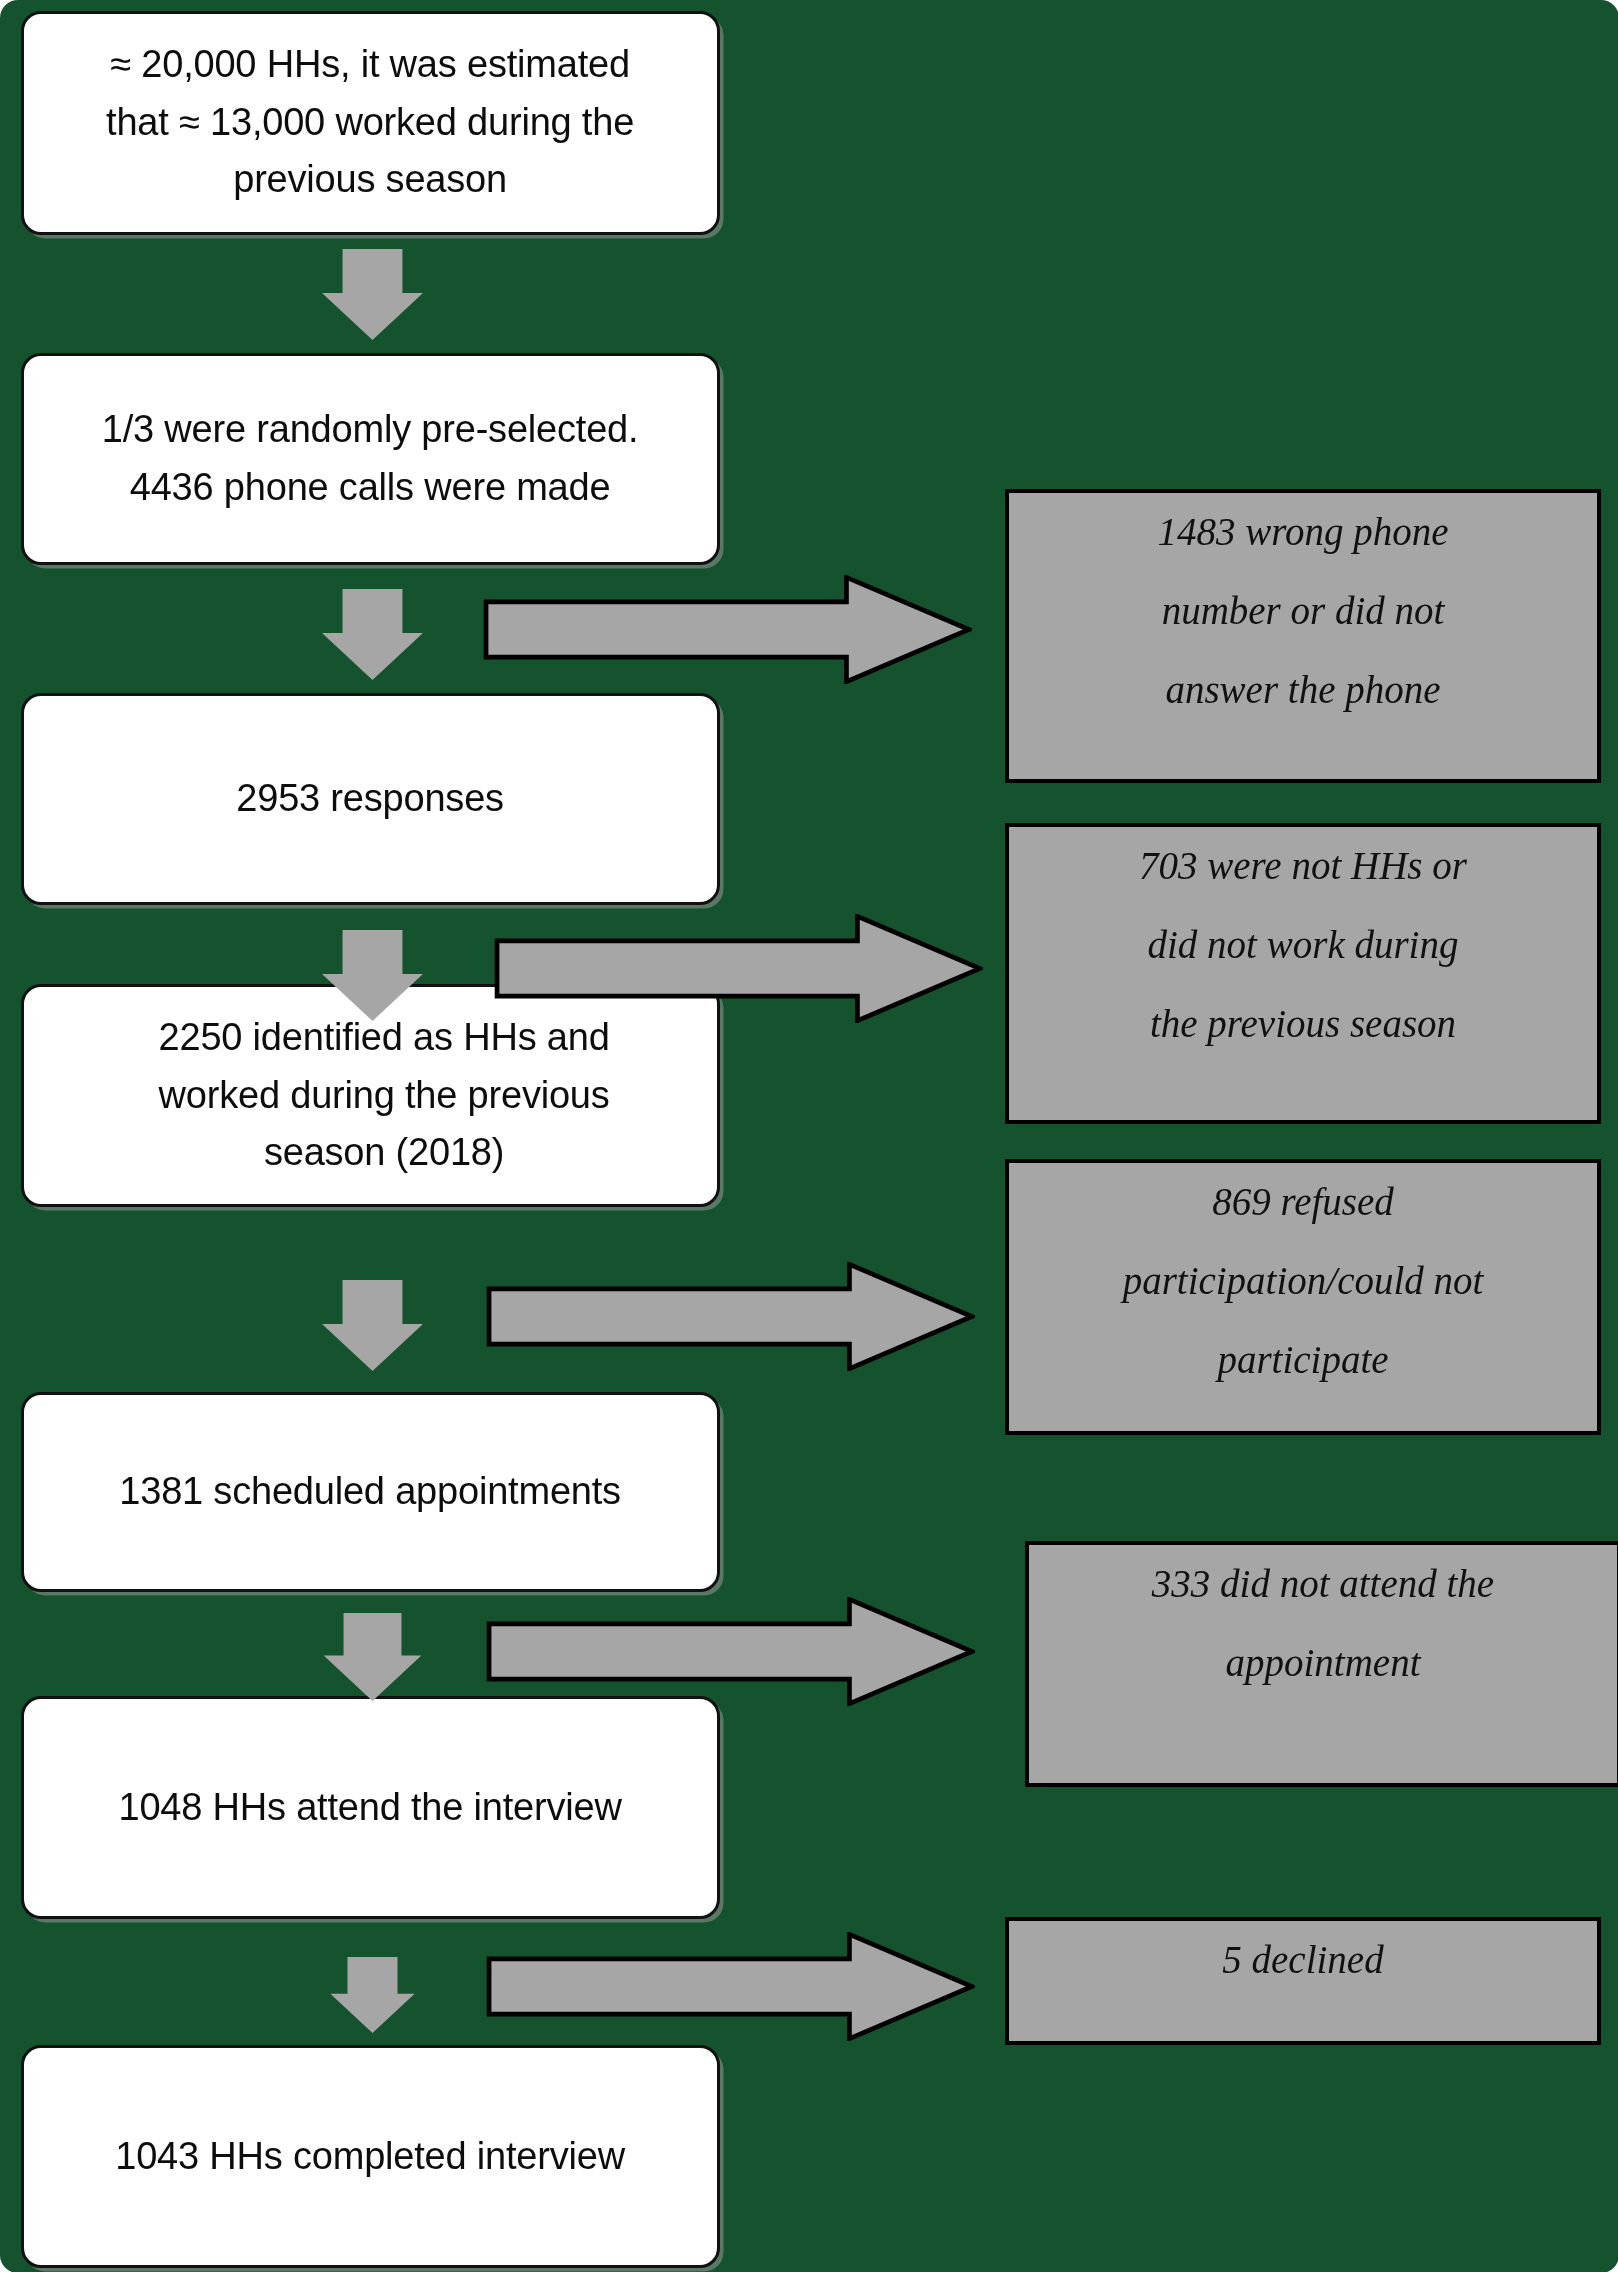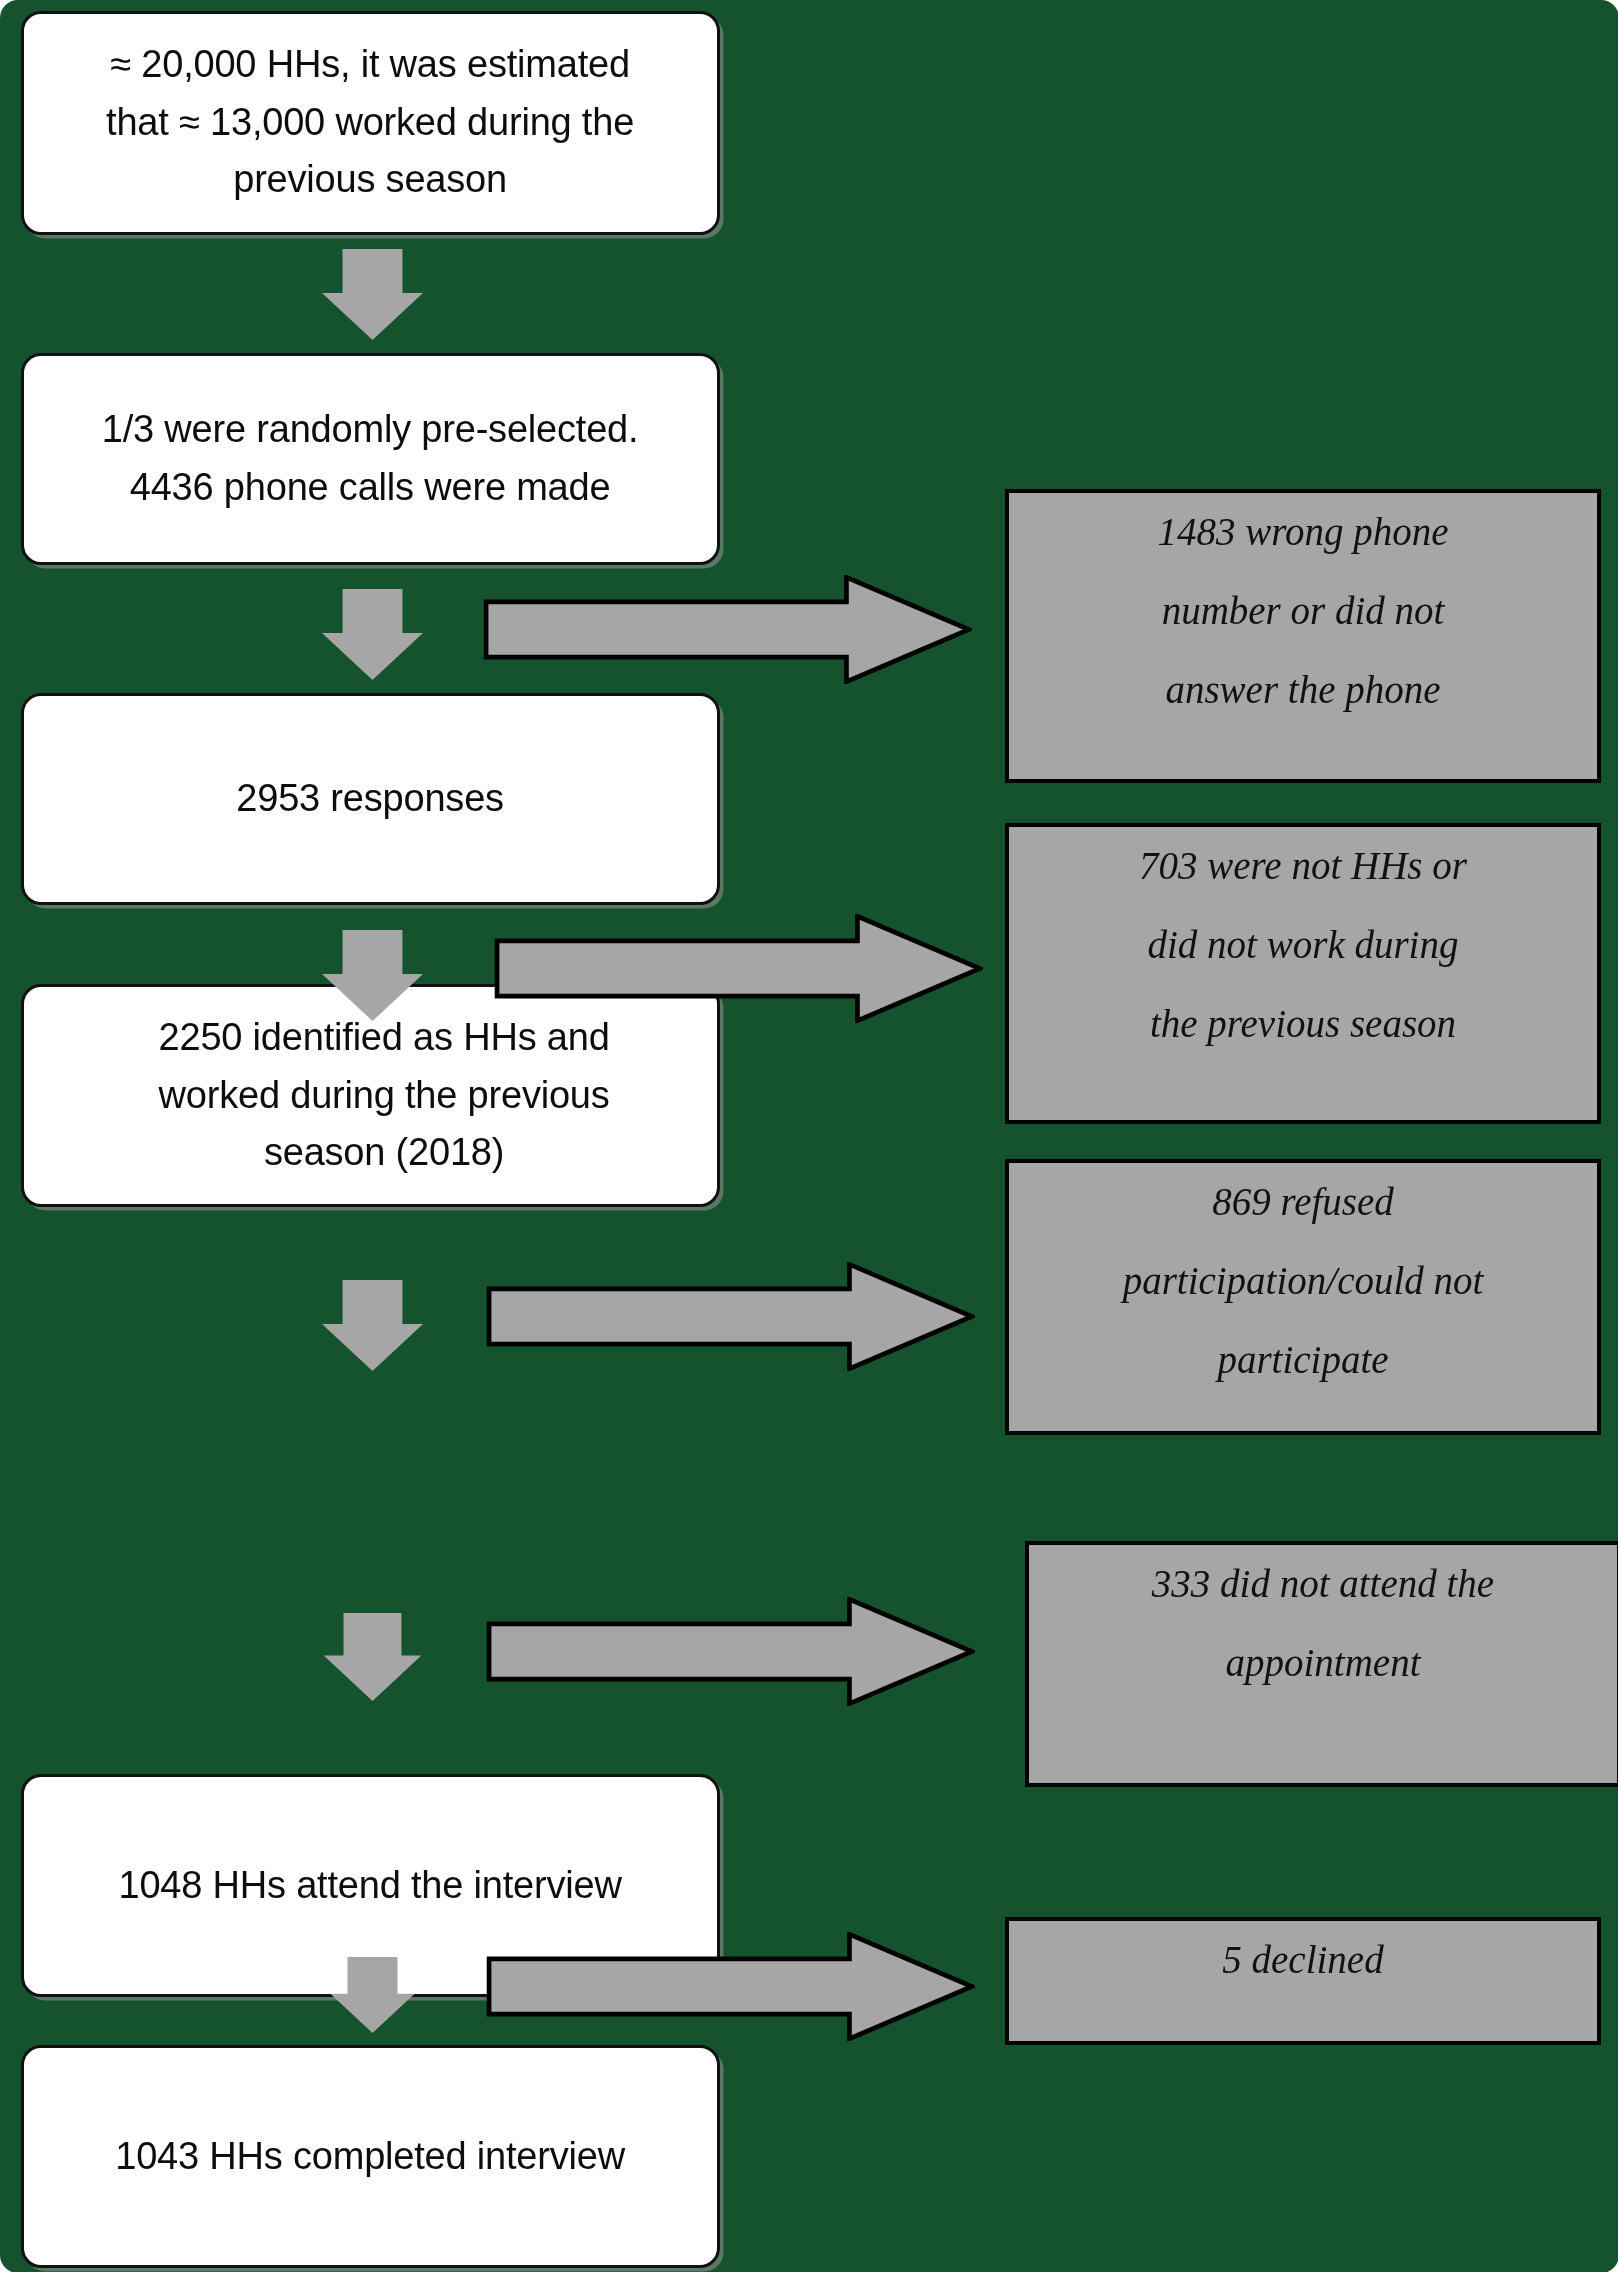--- a/index.html
+++ b/index.html
@@ -97,22 +97,25 @@
   <div class="flow-box" style="left:20.6px; top:693px; width:699px; height:212px;">
     <span class="flow-text">2953 responses</span>
   </div>
 
   <div class="flow-box" style="left:20.6px; top:984px; width:699px; height:223px;padding-left:48px;">
     <span class="flow-text">2250 identified as HHs and
 worked during the previous
 season (2018)</span>
   </div>
 
-
-  <div class="flow-box" style="left:20.6px; top:1774px; width:699px; height:223px;">
+  <div class="flow-box" style="left:20.6px; top:1392px; width:699px; height:200px;">
+    <span class="flow-text">1381 scheduled appointments</span>
+  </div>
+
+  <div class="flow-box" style="left:20.6px; top:1696px; width:699px; height:223px;">
     <span class="flow-text">1048 HHs attend the interview</span>
   </div>
 
   <div class="flow-box" style="left:20.6px; top:2045px; width:699px; height:223px;">
     <span class="flow-text">1043 HHs completed interview</span>
   </div>
 
   <div class="excl-box" style="left:1005px; top:489px; width:596px; height:294px;">
     <span class="excl-text">1483 wrong phone
 number or did not

